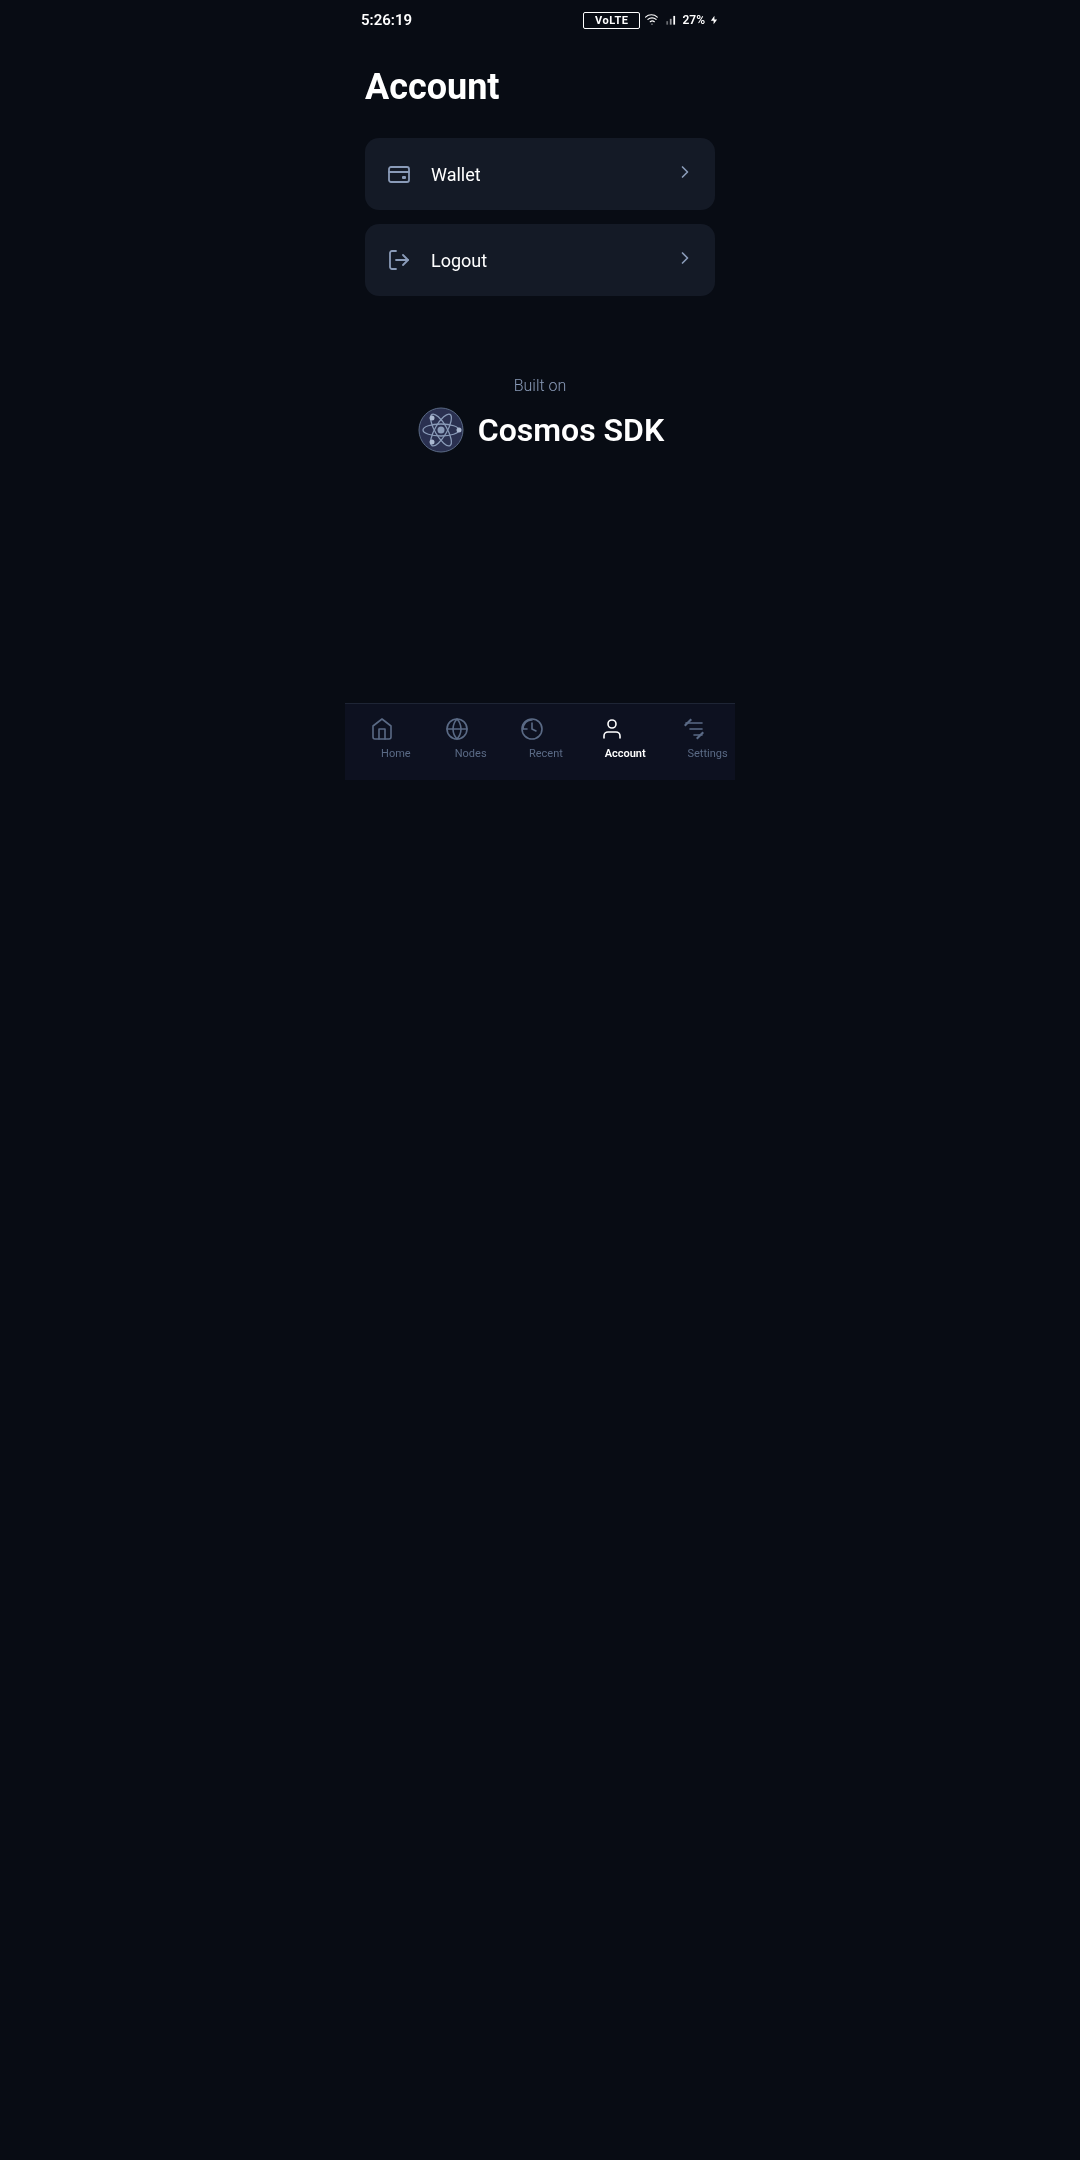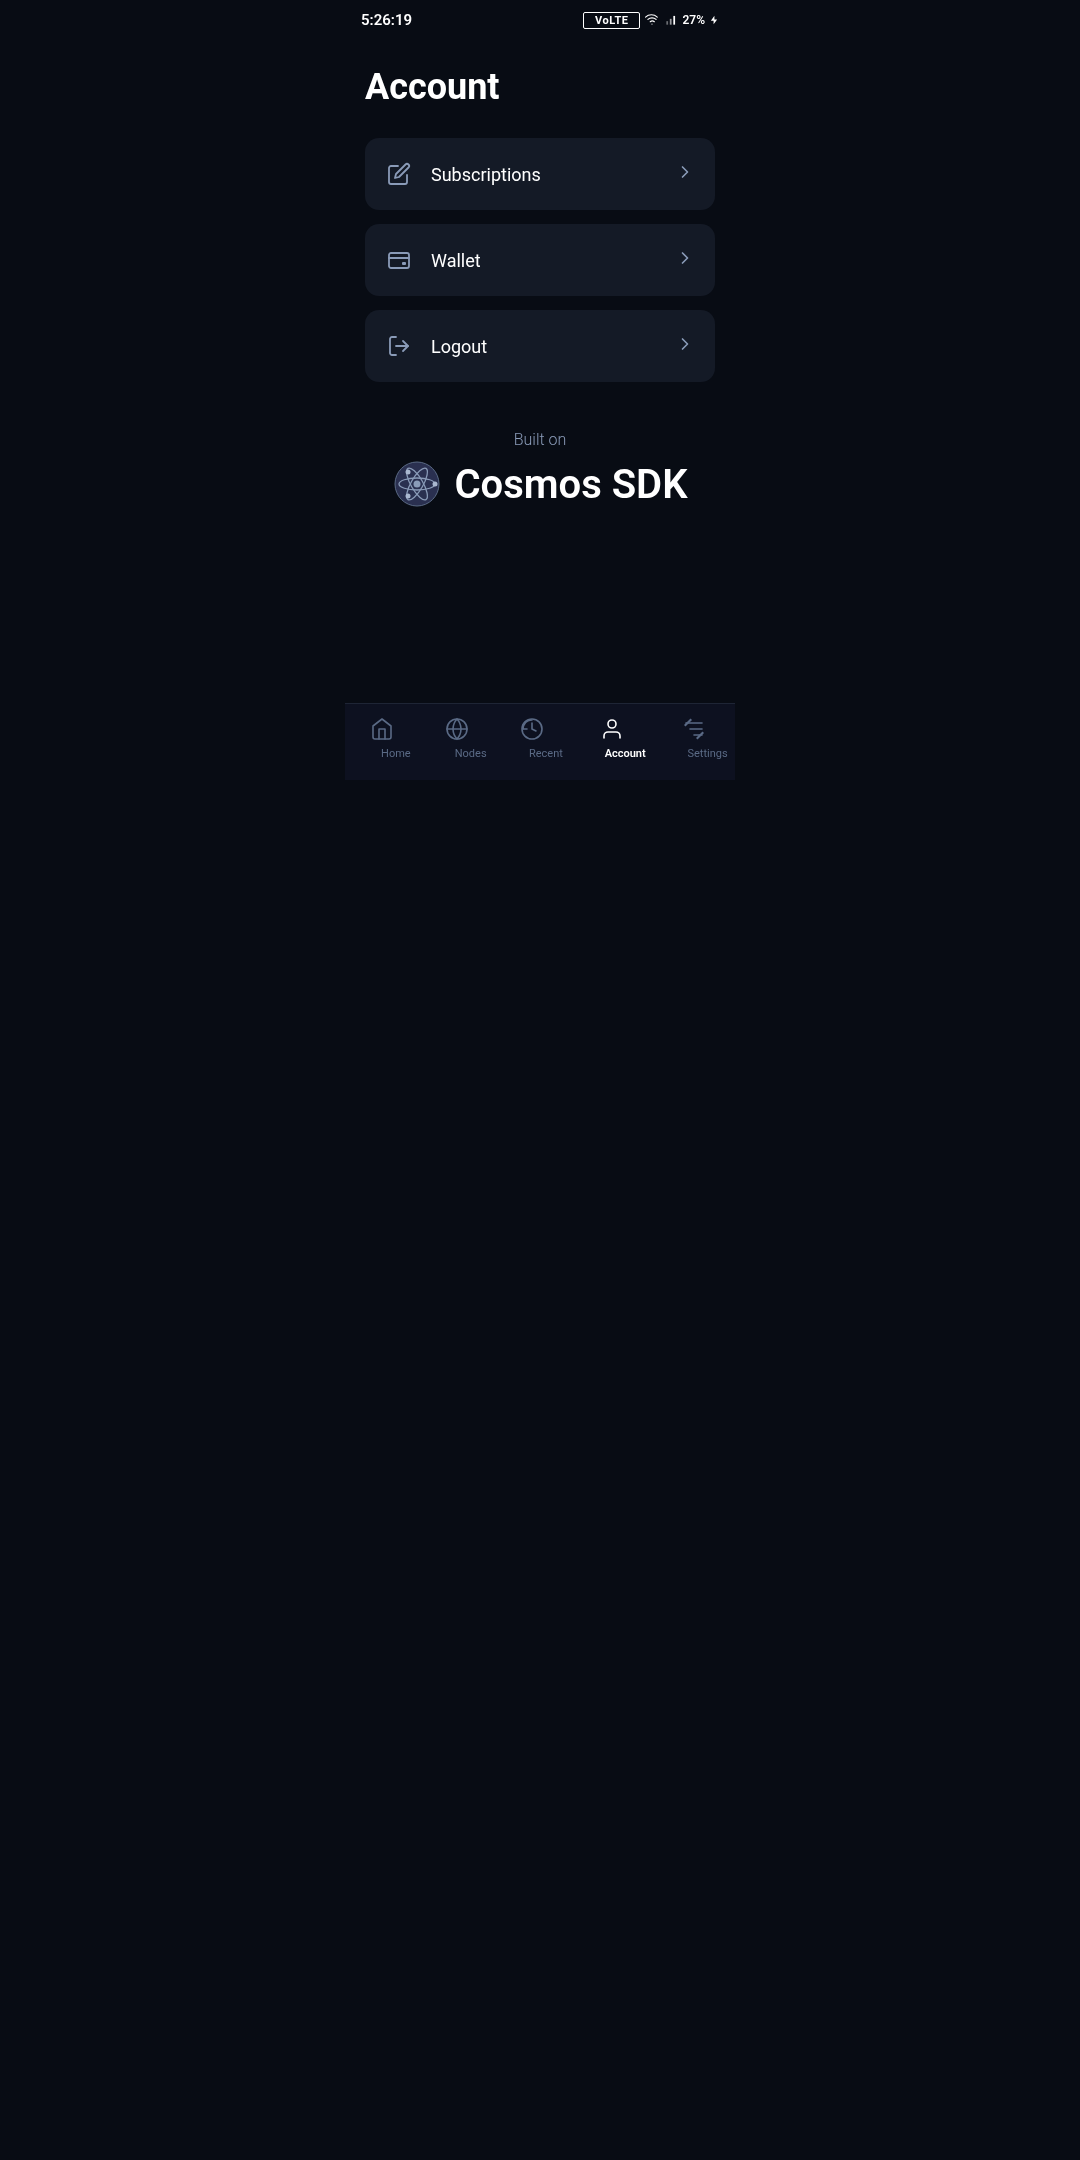--- a/index.html
+++ b/index.html
@@ -124,21 +124,21 @@
       fill: none;
       stroke-width: 2;
     }
 
     
     .built-on-section {
       display: flex;
       flex-direction: column;
       align-items: center;
       justify-content: center;
-      padding: 48px 20px 20px;
+      padding: 80px 20px 20px;
       gap: 10px;
     }
 
     .built-on-text {
       font-size: 16px;
       color: #8a9bb8;
       font-weight: 300;
     }
 
     .cosmos-sdk-row {
@@ -146,21 +146,21 @@
       align-items: center;
       gap: 12px;
     }
 
     .cosmos-logo {
       width: 50px;
       height: 50px;
     }
 
     .cosmos-sdk-label {
-      font-size: 40px;
+      font-size: 32px;
       font-weight: 600;
       color: #ffffff;
     }
 
     
     .bottom-nav {
       display: flex;
       justify-content: space-around;
       align-items: center;
       background-color: #0d1120;
@@ -237,36 +237,20 @@
       <polygon points="13 2 4.5 13.5 11 13.5 11 22 19.5 10.5 13 10.5 13 2" fill="white"></polygon>
     </svg>
   </div>
 </div>
 
 <div class="main-content">
   <h1 class="page-title">Account</h1>
 
   <div class="menu-list">
 
-    <div class="menu-item">
-      <div class="menu-item-left">
-        <div class="menu-icon">
-          <svg viewBox="0 0 24 24">
-            <path d="M11 4H4a2 2 0 0 0-2 2v14a2 2 0 0 0 2 2h14a2 2 0 0 0 2-2v-7" stroke-linecap="round" stroke-linejoin="round"></path>
-            <path d="M18.5 2.5a2.121 2.121 0 0 1 3 3L12 15l-4 1 1-4 9.5-9.5z" stroke-linecap="round" stroke-linejoin="round"></path>
-          </svg>
-        </div>
-        <span class="menu-label">Subscriptions</span>
-      </div>
-      <div class="chevron-right">
-        <svg viewBox="0 0 24 24">
-            <polyline points="9 18 15 12 9 6" stroke-linecap="round" stroke-linejoin="round"></polyline>
-          </svg>
-      </div>
-    </div>
 
     <div class="menu-item">
       <div class="menu-item-left">
         <div class="menu-icon">
           <svg viewBox="0 0 24 24">
             <rect x="2" y="5" width="20" height="15" rx="2" ry="2" stroke-linecap="round" stroke-linejoin="round"></rect>
             <path d="M2 10h20" stroke-linecap="round"></path>
             <rect x="15" y="14" width="4" height="3" rx="1" fill="#8a9bb8" stroke="none"></rect>
           </svg>
         </div>

